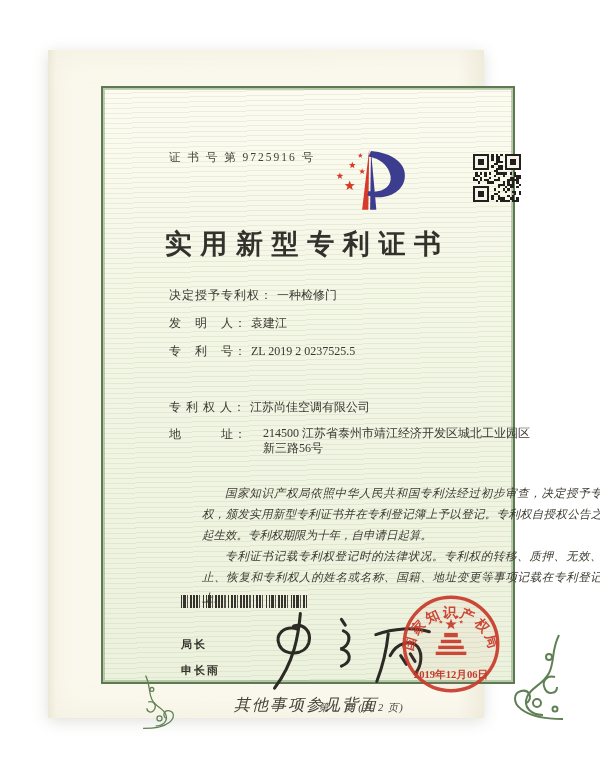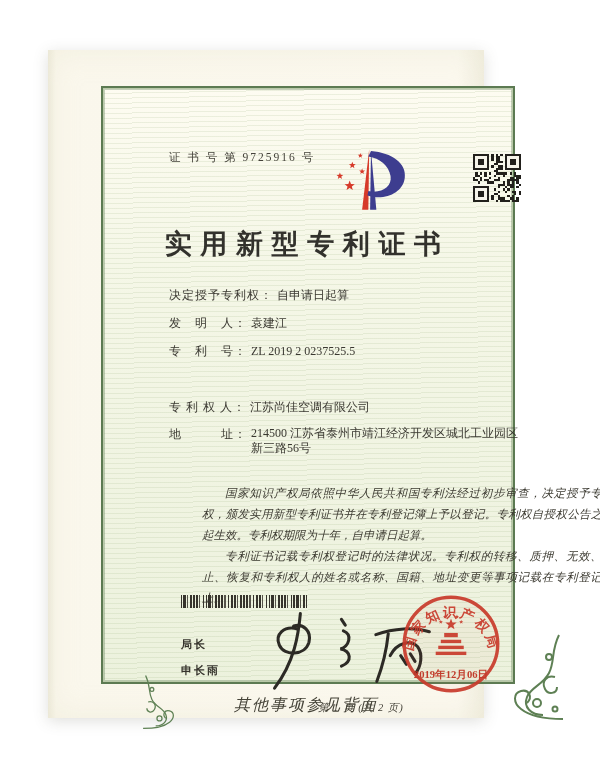--- a/index.html
+++ b/index.html
@@ -16,21 +16,21 @@
            repeating-linear-gradient(179deg, rgba(146,172,118,.16) 0 1px, rgba(255,255,255,0) 1px 5px),
            linear-gradient(180deg, rgba(254,252,242,.95) 0%, rgba(248,249,234,.55) 30%, rgba(236,242,220,.25) 70%, rgba(229,238,212,.4) 100%);}
   .cert-no{position:absolute;left:66px;top:62px;font-size:11.5px;letter-spacing:2px;color:#44423a;}
   .logo{position:absolute;left:222px;top:56px;width:92px;height:80px;}
   .qr{position:absolute;left:370px;top:66px;width:48px;height:48px;}
   .title{position:absolute;left:53px;top:138px;width:410px;text-align:left;
          font-size:27px;font-weight:bold;letter-spacing:.32em;text-indent:.32em;color:#32312c;margin:0;}
   .row{position:absolute;left:66px;font-size:12px;color:#3a3831;white-space:nowrap;}
   .row .lbl{letter-spacing:1px;}
   .row .val{margin-left:4px;}
-  .row-addr{white-space:normal;display:flex;}
+  .row-addr{white-space:normal;display:flex;gap:12px;}
   .row-addr .lbl{flex:0 0 auto;}
   .row-addr .val{width:300px;line-height:15px;}
   .grant .lbl2{margin-left:34px;letter-spacing:1px;}
   .paras{position:absolute;left:99px;top:395px;width:412px;font-size:11.5px;color:#3d3b32;
          font-style:italic;line-height:21px;text-align:justify;}
   .paras p{margin:0;text-indent:2em;}
   .barcode{position:absolute;left:78px;top:507px;width:126px;height:13px;
            background:repeating-linear-gradient(90deg,#36332c 0 1.5px,transparent 1.5px 2.5px,
             #36332c 2.5px 5px,transparent 5px 6px,#56534a 6px 7px,transparent 7px 9.5px,
             #36332c 9.5px 11px,transparent 11px 12.5px);}
@@ -186,21 +186,21 @@
           <rect x="15" y="1" width="5" height="5" fill="#f6f4ea"></rect>
           <rect x="16" y="2" width="3" height="3" fill="#22201c"></rect>
           <rect x="0" y="14" width="7" height="7" fill="#22201c"></rect>
           <rect x="1" y="15" width="5" height="5" fill="#f6f4ea"></rect>
           <rect x="2" y="16" width="3" height="3" fill="#22201c"></rect>
         </svg>
 
       <h1 class="title">实用新型专利证书</h1>
 
       <div class="row" style="top:199px">
-        <span class="lbl">决定授予专利权：</span><span class="val">自申请日起算</span>
+        <span class="lbl">决定授予专利权：</span><span class="val">一种检修门</span>
       </div>
       <div class="row" style="top:227px">
         <span class="lbl">发　明　人：</span><span class="val">袁建江</span>
       </div>
       <div class="row" style="top:255px">
         <span class="lbl">专　利　号：</span><span class="val">ZL 2019 2 0237525.5</span>
       </div>
       <div class="row" style="top:311px">
         <span class="lbl">专 利 权 人：</span><span class="val">江苏尚佳空调有限公司</span>
       </div>

